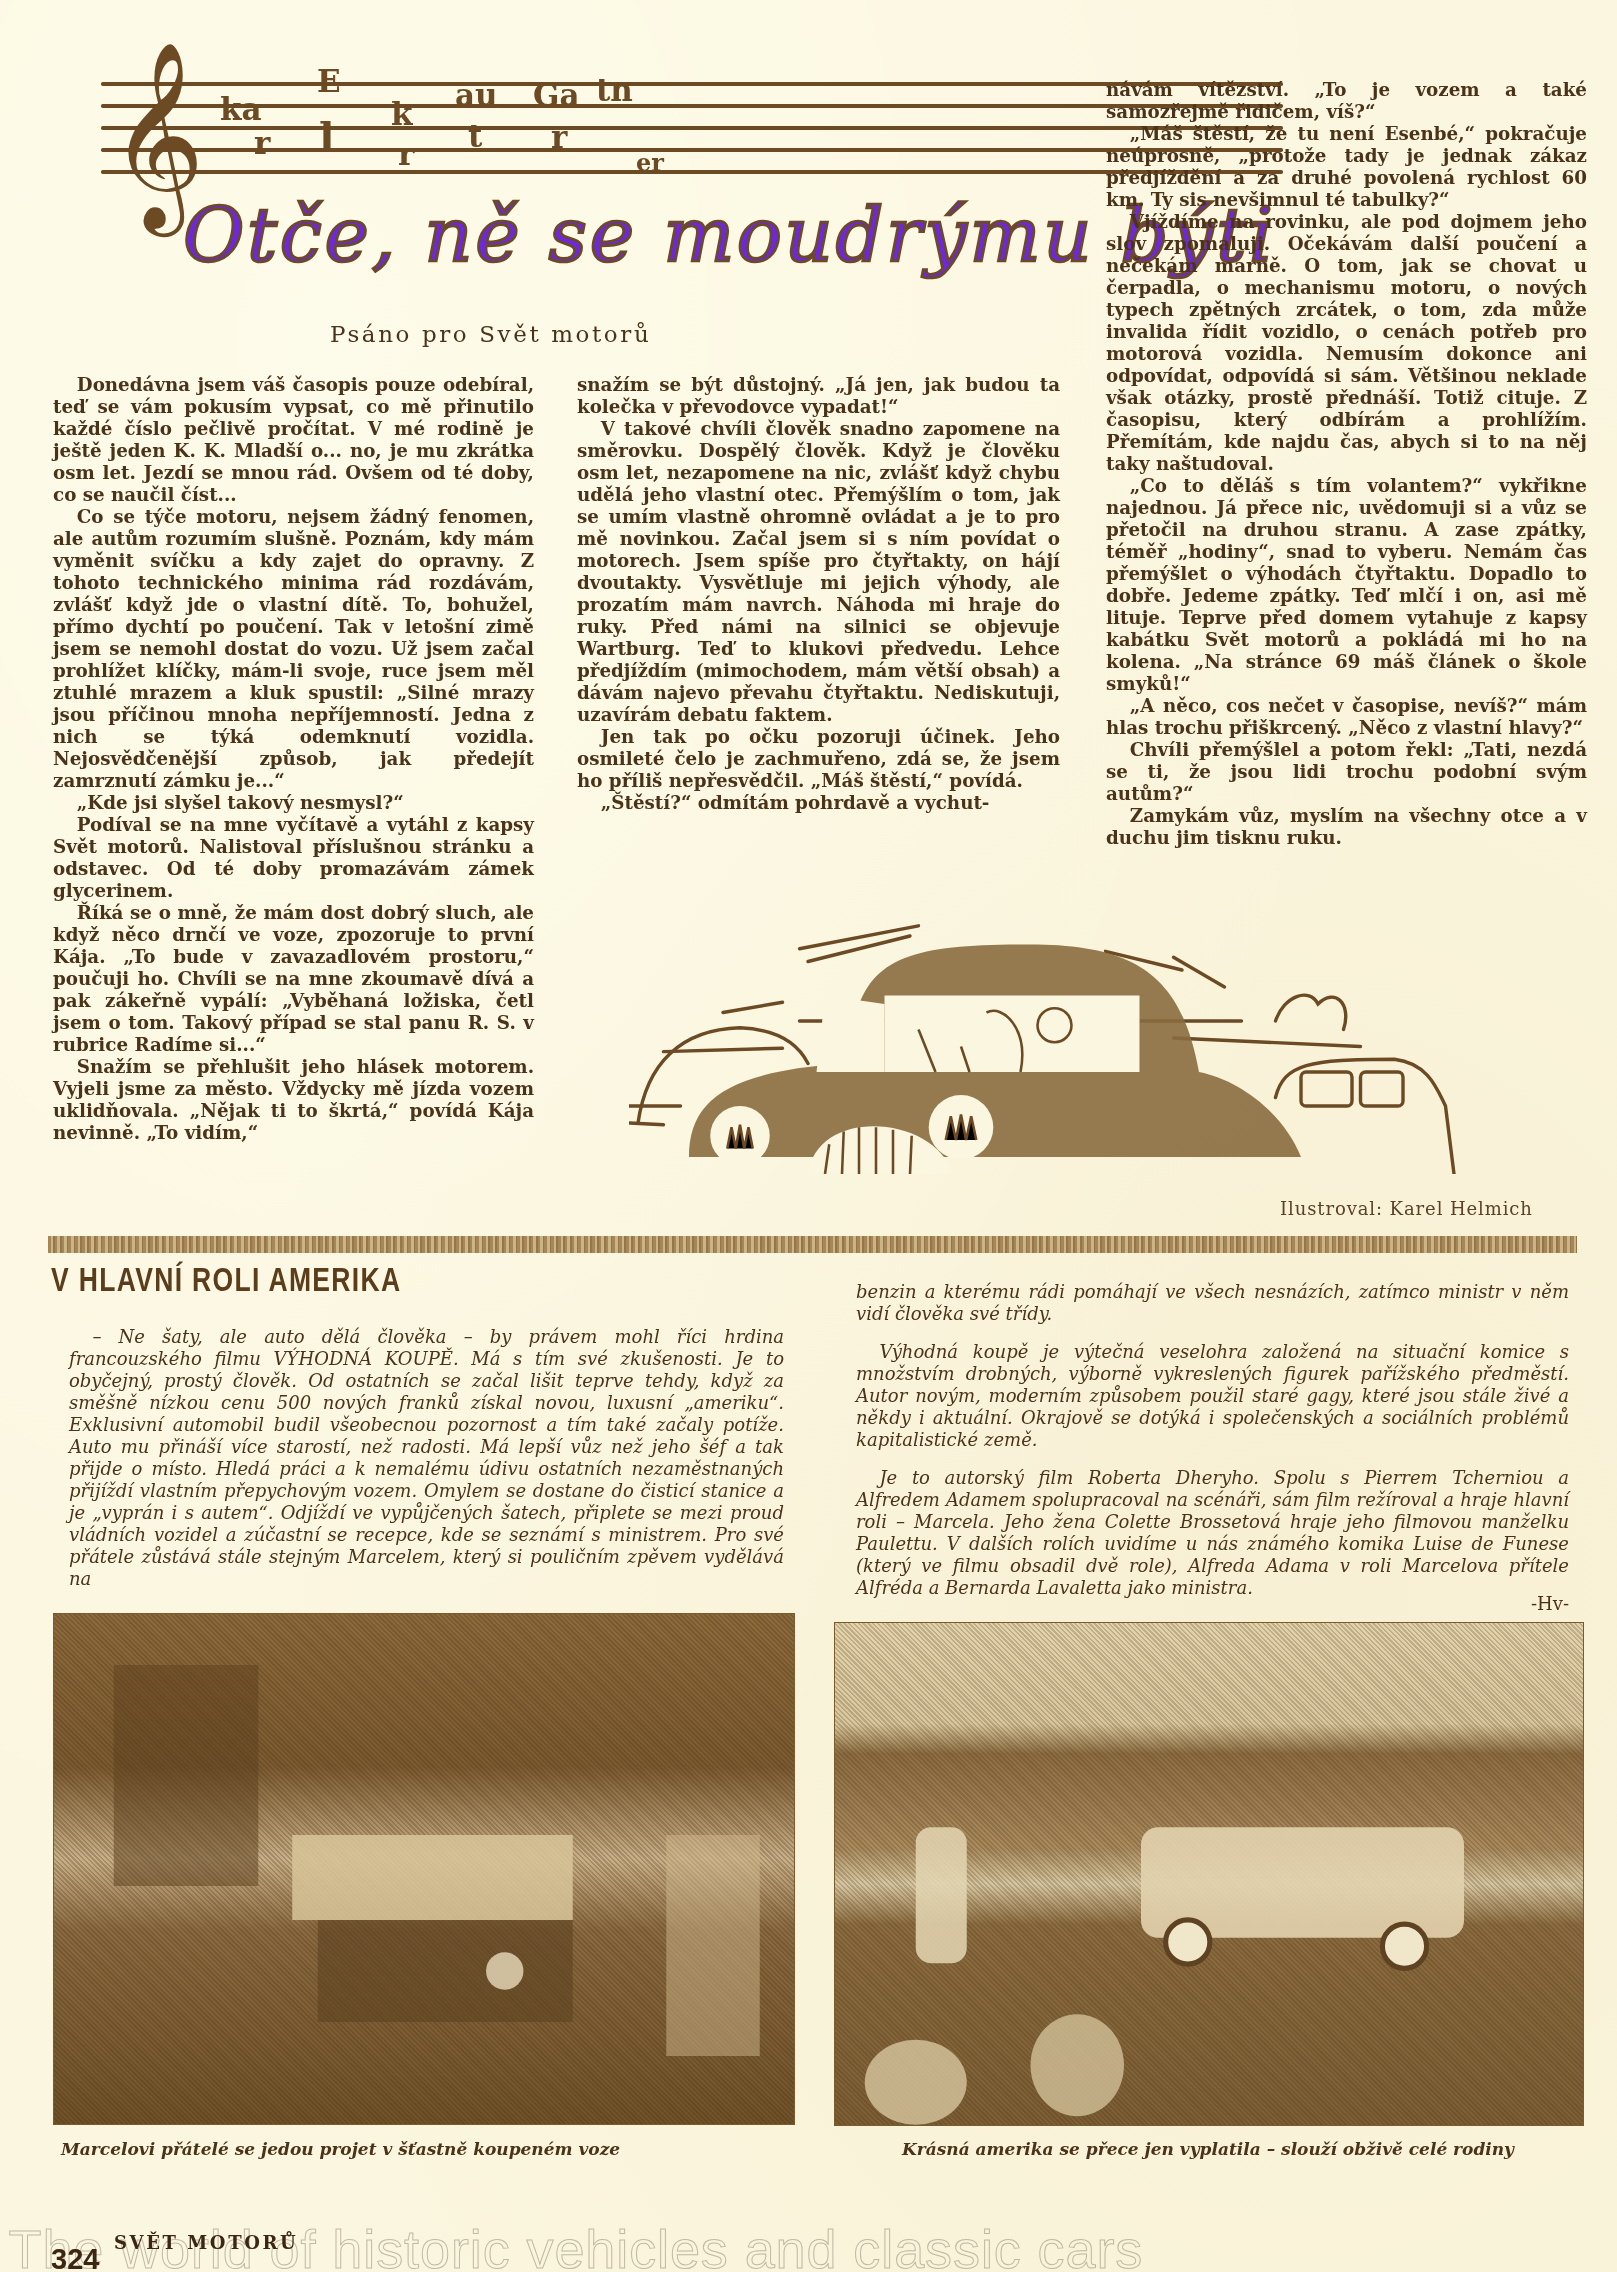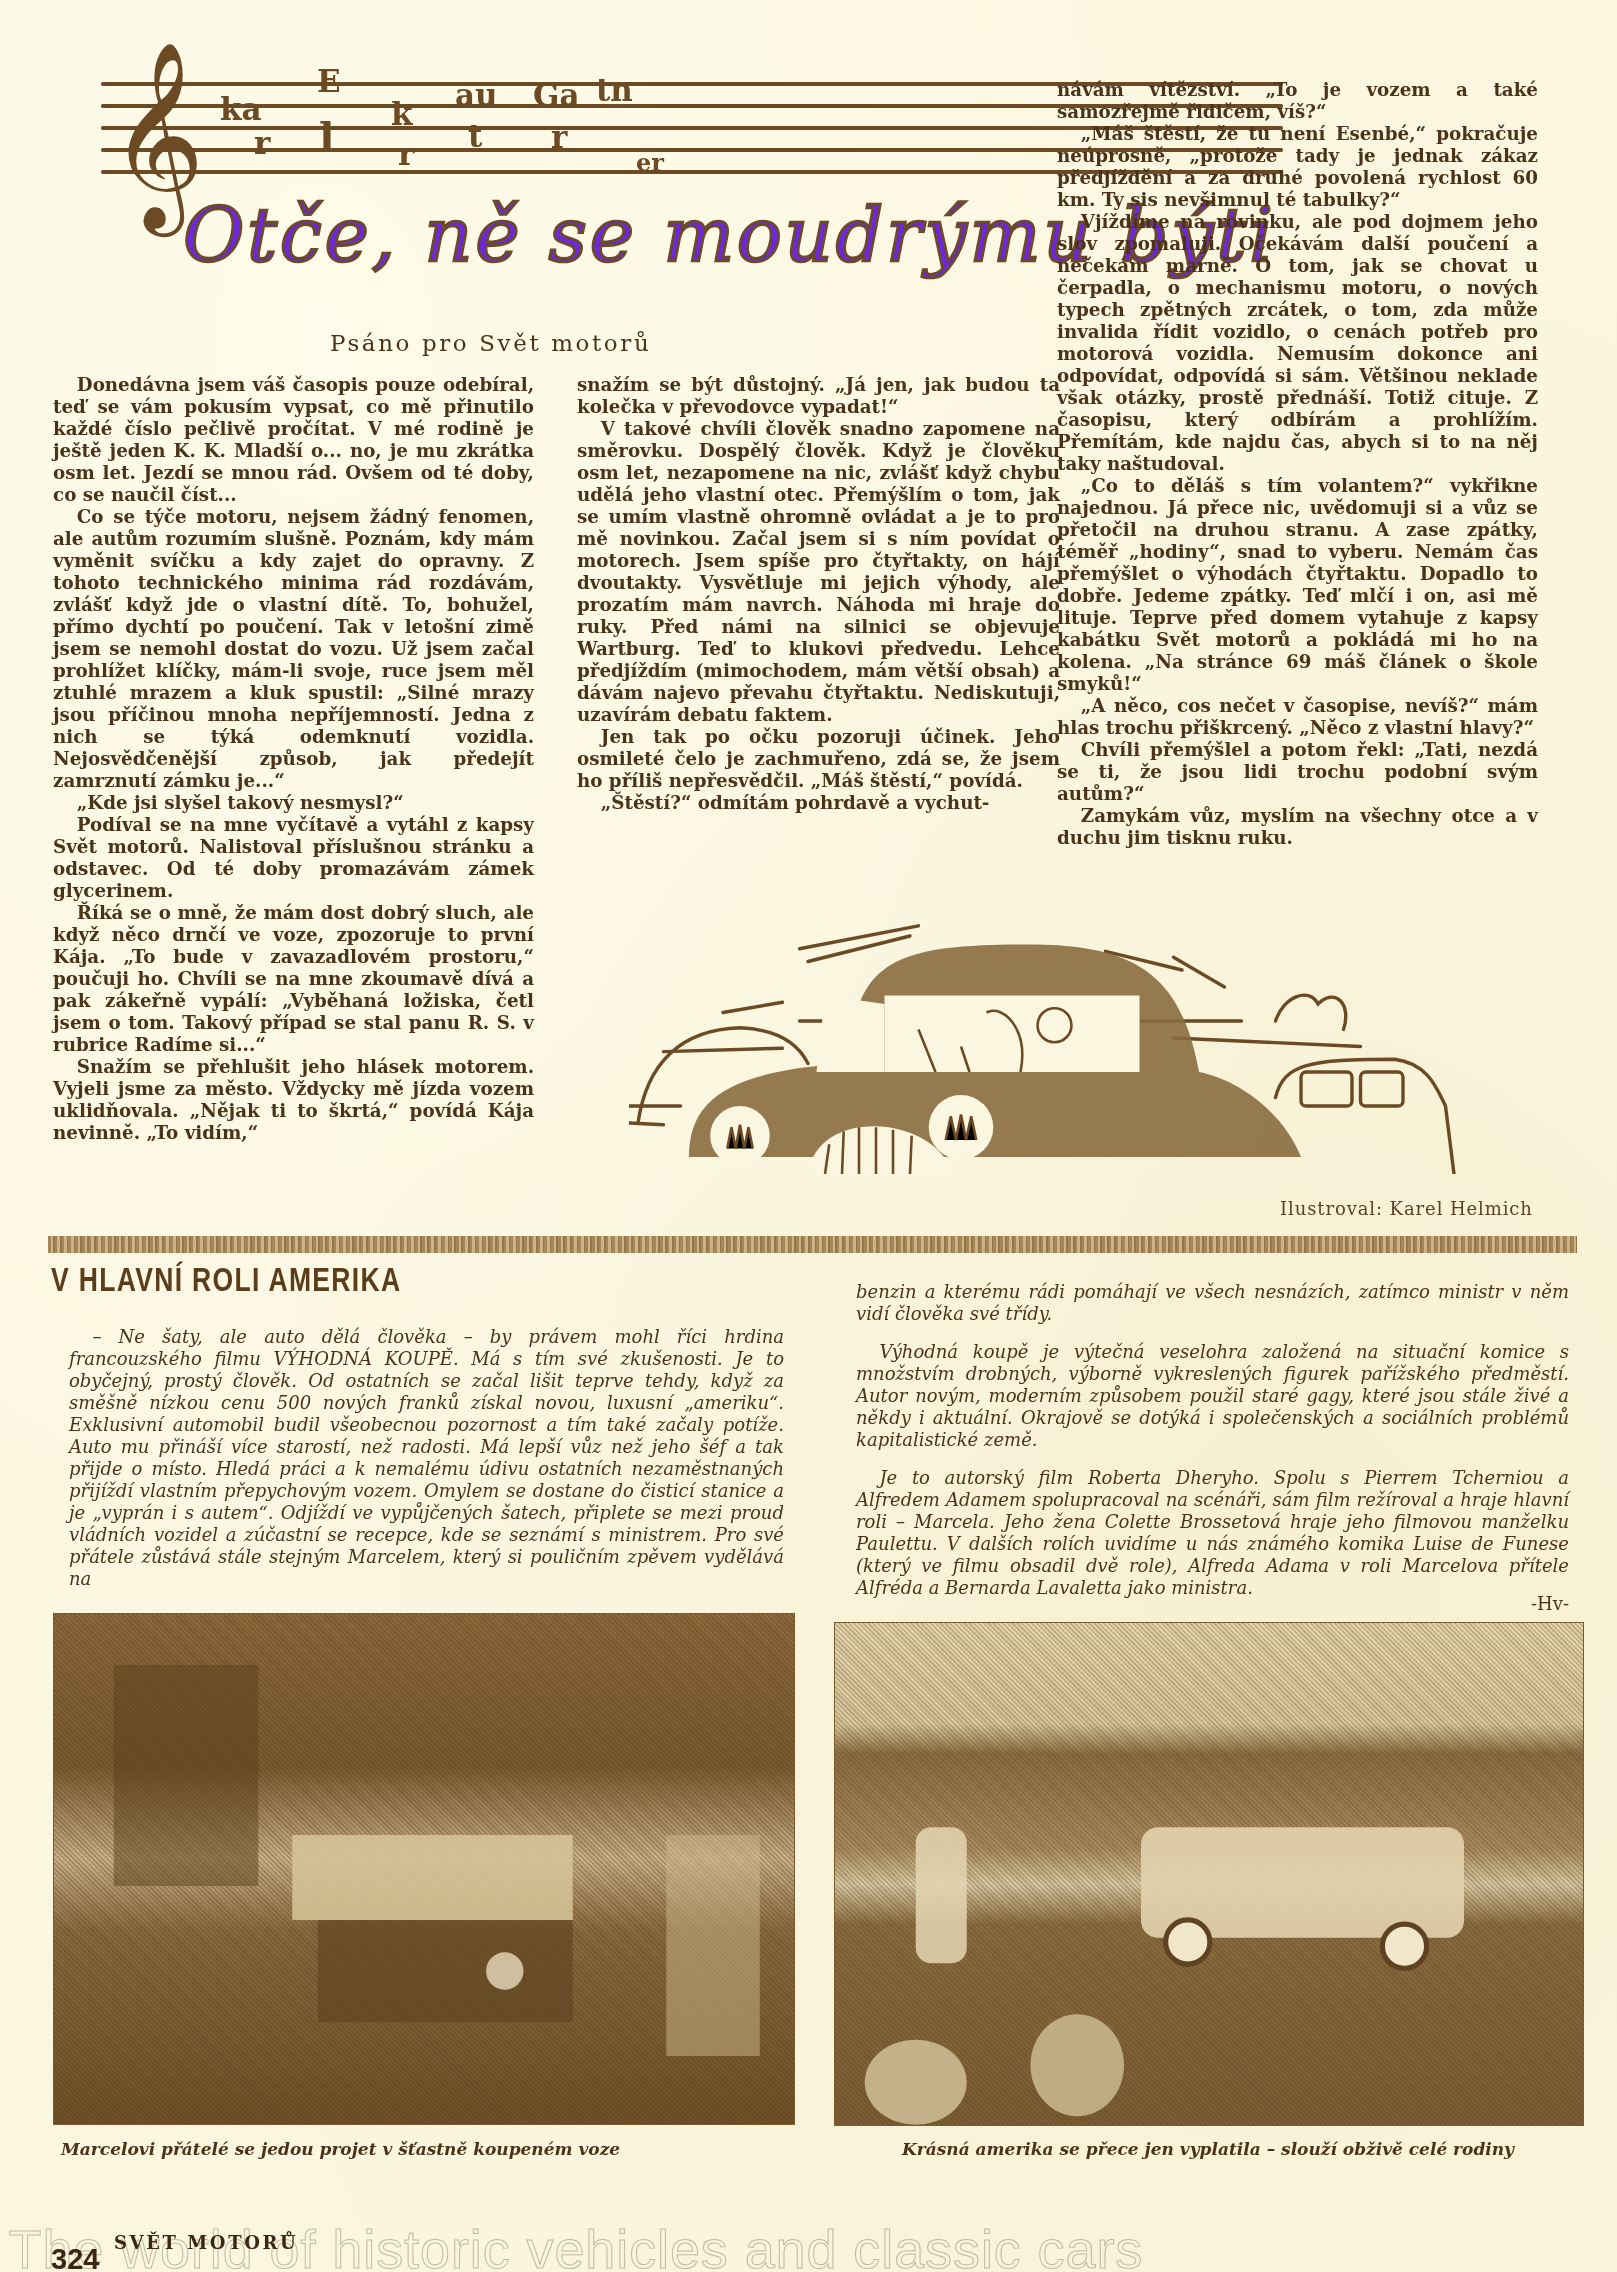--- a/index.html
+++ b/index.html
@@ -10,29 +10,29 @@
      radial-gradient(ellipse at 80% 70%, rgba(240,228,190,0.35), rgba(0,0,0,0) 60%),
      #fbf6df;}
   .abs{position:absolute;}
   
   .staff{left:75px;top:82px;width:1208px;height:111px;}
   .staff .line{position:absolute;left:25.5px;right:0;height:4.3px;background:#6b4a24;border-radius:1.7px;}
   .clef{position:absolute;left:34px;top:-29px;font-size:162px;line-height:1;color:#6b4a24;font-family:"DejaVu Serif",serif;}
   .note{position:absolute;font-family:"DejaVu Serif",serif;font-weight:bold;color:#6b4a24;font-size:31px;}
   .title-script{left:183px;top:191px;font-family:"DejaVu Serif",serif;font-style:italic;font-size:75px;
      color:#6d28d9;-webkit-text-stroke:2.6px #6b4a24;letter-spacing:2.6px;white-space:nowrap;}
-  .byline{left:330px;top:330px;font-size:23px;letter-spacing:2.6px;color:#4a3318;}
+  .byline{left:330px;top:321px;font-size:23px;letter-spacing:2.6px;color:#4a3318;}
   
   .col{font-size:18.3px;line-height:22px;text-align:justify;font-weight:bold;color:#4b3319;}
   .col p{margin:0;text-indent:1.3em;}
   .col p.noind{text-indent:0;}
   .col p.gap{margin-top:0;}
   .c1{left:53px;top:374px;width:481px;}
   .c2{left:577px;top:374px;width:483px;}
-  .c3{left:1057px;top:79px;width:481px;}
+  .c3{left:1106px;top:79px;width:481px;}
   
   .illus{left:629px;top:902px;width:953px;height:272px;}
   .credit{left:1280px;top:1198px;font-size:18px;color:#5a4128;letter-spacing:0.9px;}
   .rule{left:48px;top:1236px;width:1529px;height:17px;background:
      repeating-linear-gradient(90deg,#9b7a4a 0 2.6px,#c7ad7d 2.6px 5.1px,#8a6838 5.1px 6.8px);opacity:.9;}
   .headline{left:51px;top:1260px;font-family:"Liberation Sans","DejaVu Sans",sans-serif;font-weight:bold;
      font-size:34px;letter-spacing:1.7px;color:#5b3d1b;transform:scaleX(.78);transform-origin:left;}
   .ital{font-style:italic;font-size:18px;line-height:22px;text-align:justify;color:#4b3319;font-family:"DejaVu Serif",serif;}
   .ital p{margin:16px;text-indent:1.3em;}
   .ital p.noind{text-indent:0;}

